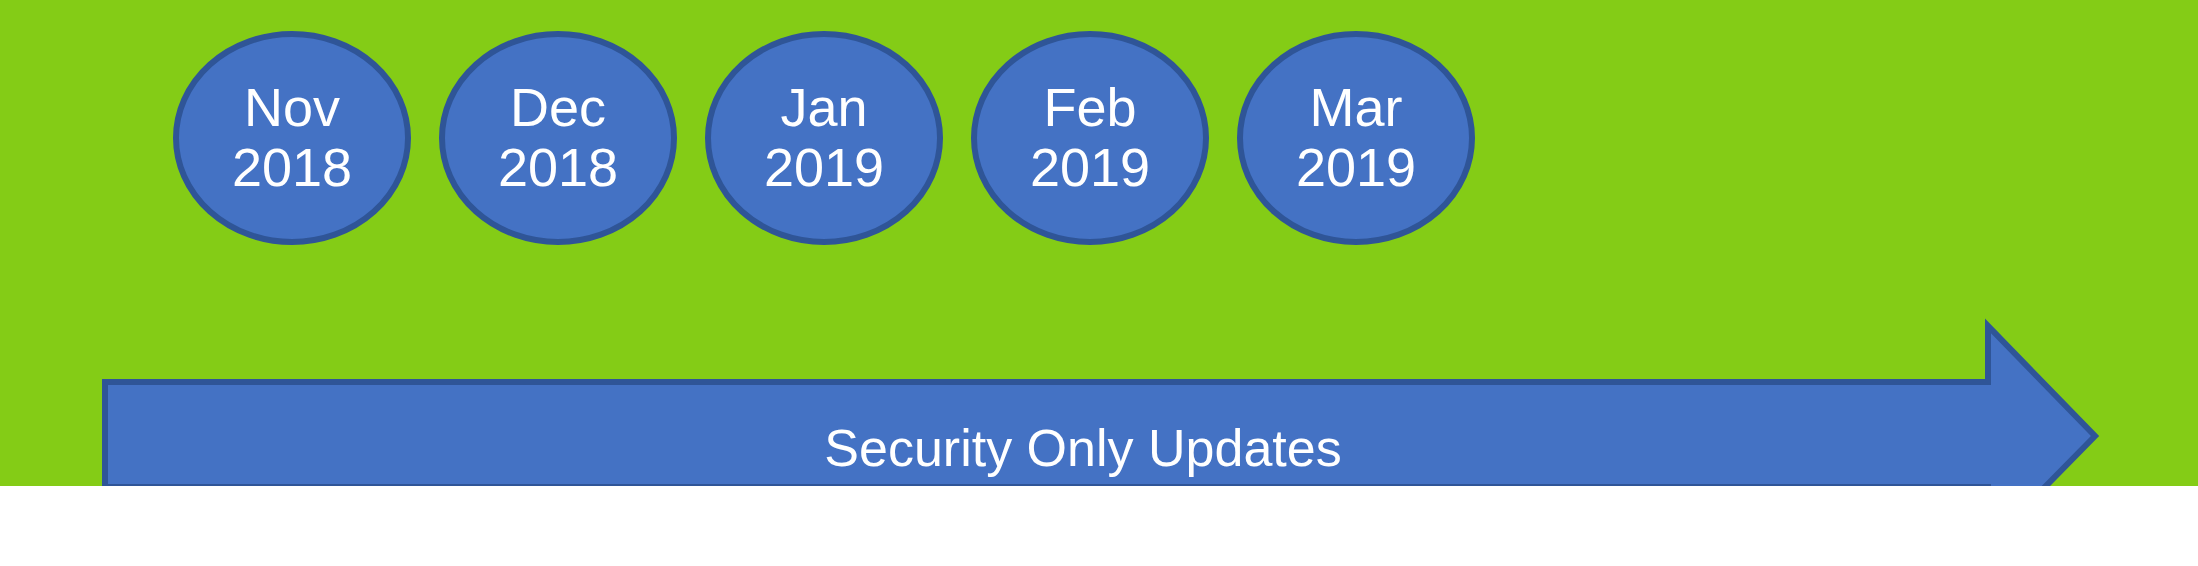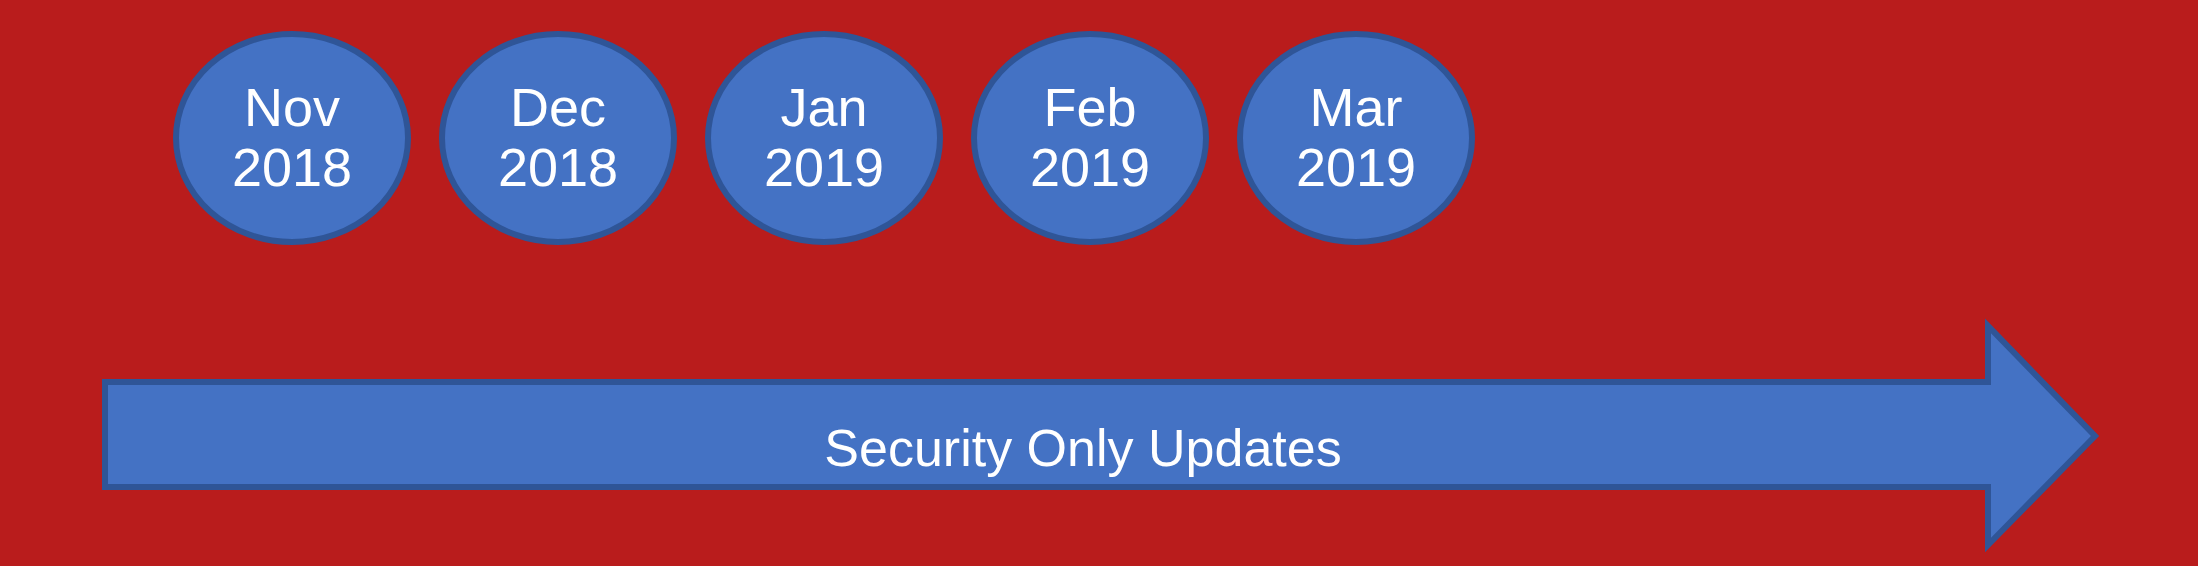--- a/index.html
+++ b/index.html
@@ -6,22 +6,22 @@
     margin: 0;
     padding: 0;
     background: #ffffff;
   }
   body {
     font-family: "Liberation Sans", sans-serif;
   }
   #canvas {
     position: relative;
     width: 2198px;
-    height: 566px;
-    background: #b91c1c;
+    height: 486px;
+    background: #84cc16;
     overflow: hidden;
   }
   #timeline-svg {
     position: absolute;
     left: 0;
     top: 0;
     width: 2198px;
     height: 566px;
     display: block;
   }

